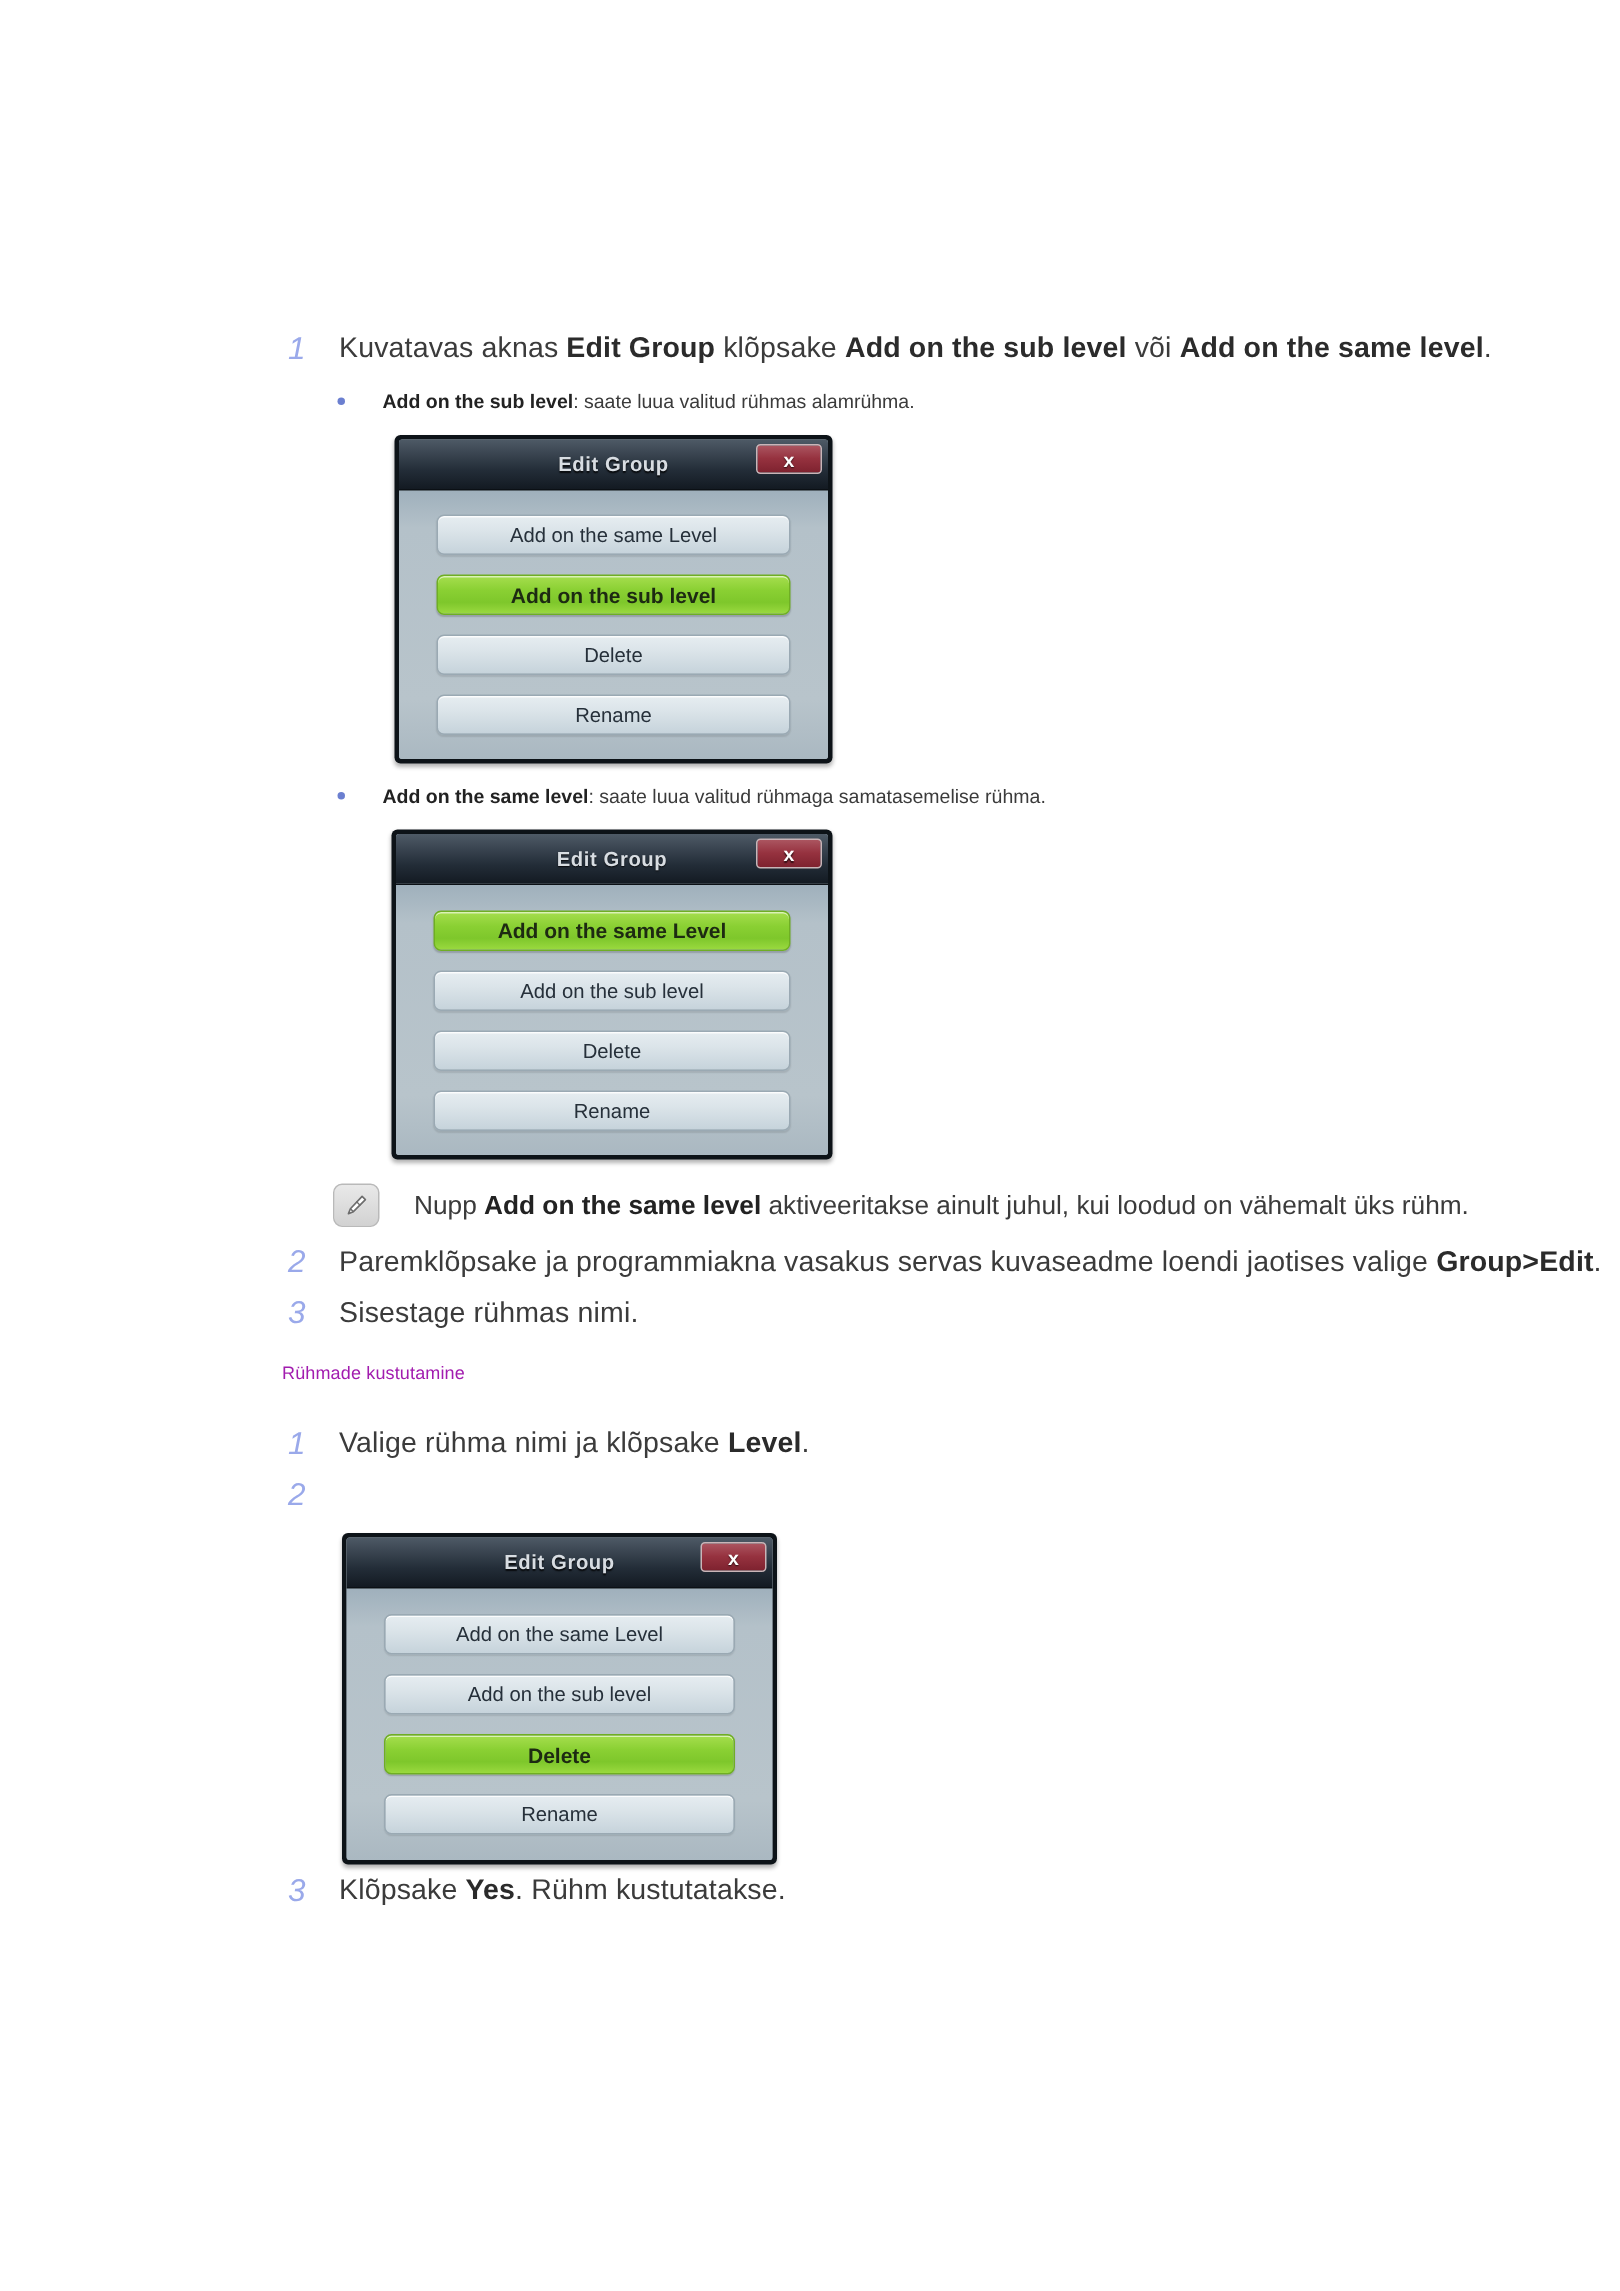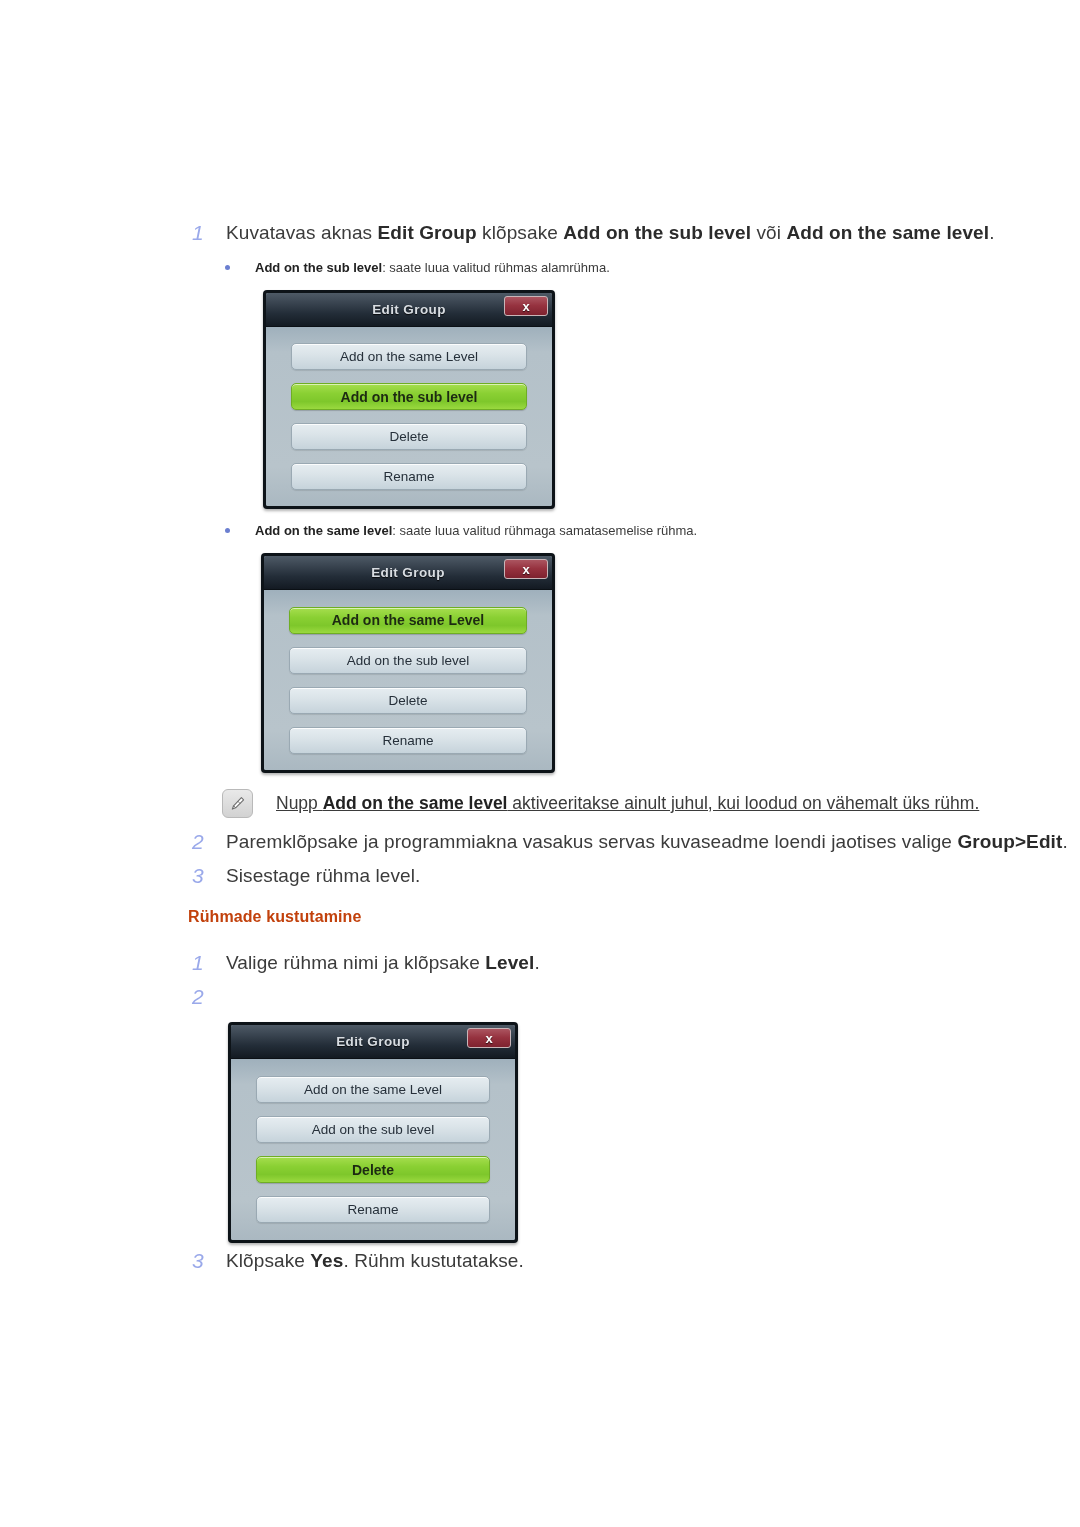--- a/index.html
+++ b/index.html
@@ -74,23 +74,23 @@
   .bullet-text {
     font-size: 13px;
     line-height: 26px;
     color: #3b3b3b;
     white-space: nowrap;
   }
   .bullet-text b { font-weight: 700; color: #222; }
 
   .section-heading {
     position: absolute;
-    font-size: 16px;
-    font-weight: 700;
-    color: #c2410c;
+    font-size: 12px;
+    font-weight: 400;
+    color: #a21caf;
     letter-spacing: 0.1px;
   }
 
   
   .note-row {
     position: absolute;
     display: flex;
     align-items: flex-start;
   }
   .note-icon {
@@ -105,21 +105,20 @@
     align-items: center;
     justify-content: center;
     margin-right: 23px;
   }
   .note-text {
     font-size: 17.5px;
     line-height: 26px;
     color: #3b3b3b;
     white-space: nowrap;
     padding-top: 1px;
-    text-decoration: underline;
   }
   .note-text b { font-weight: 700; color: #222; }
 
   
   .dialog {
     position: absolute;
     box-sizing: border-box;
     background: #0d1318;
     border-radius: 4px;
     padding: 3px;
@@ -255,21 +254,21 @@
     <span class="note-text">Nupp <b>Add on the same level</b> aktiveeritakse ainult juhul, kui loodud on vähemalt üks rühm.</span>
   </div>
 
   <div class="step" style="left:188px; top:829px; width:840px;">
     <div class="step-num">2</div>
     <div class="step-text">Paremklõpsake ja programmiakna vasakus servas kuvaseadme loendi jaotises valige <b>Group&gt;Edit</b>.</div>
   </div>
 
   <div class="step" style="left:188px; top:863px; width:840px;">
     <div class="step-num">3</div>
-    <div class="step-text">Sisestage rühma level.</div>
+    <div class="step-text">Sisestage rühmas nimi.</div>
   </div>
 
   <div class="section-heading" style="left:188px; top:908px;">Rühmade kustutamine</div>
 
   <div class="step" style="left:188px; top:950px; width:840px;">
     <div class="step-num">1</div>
     <div class="step-text">Valige rühma nimi ja klõpsake <b>Level</b>.</div>
   </div>
 
   <div class="step" style="left:188px; top:984px; width:840px;">

